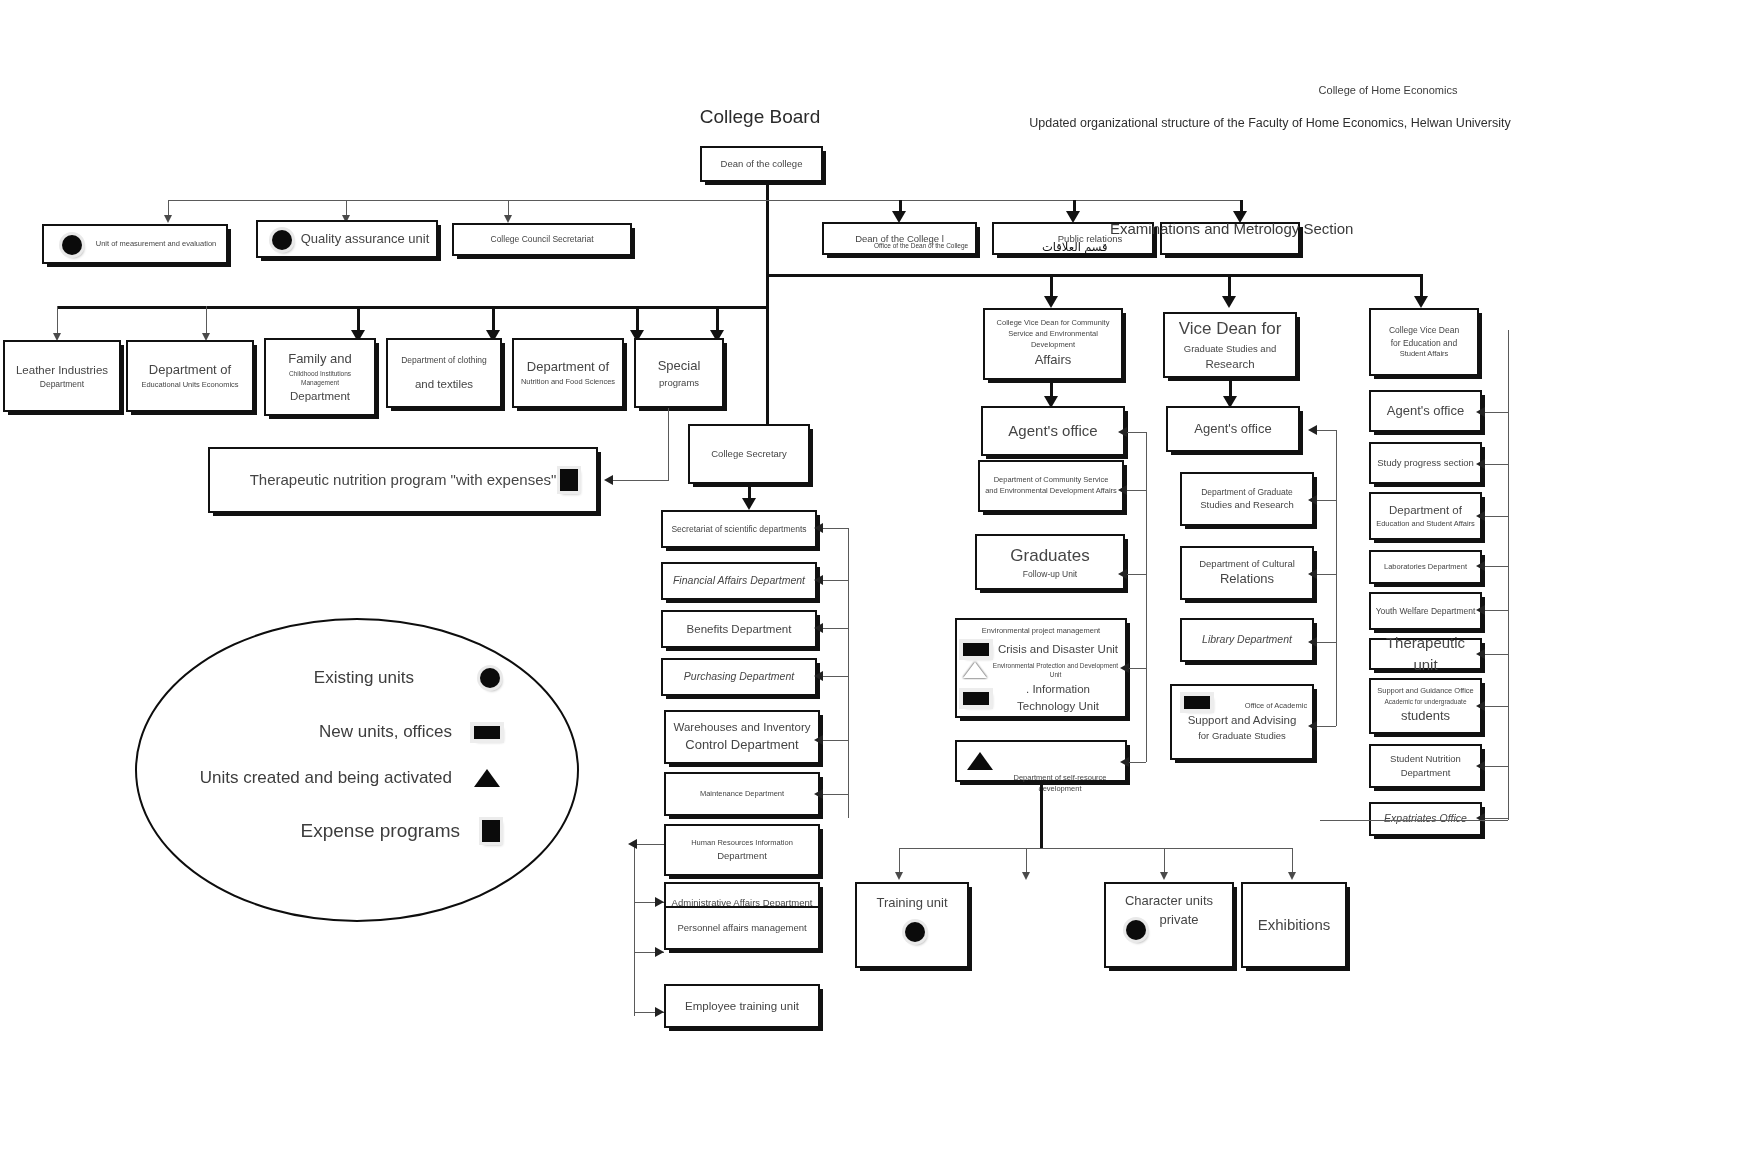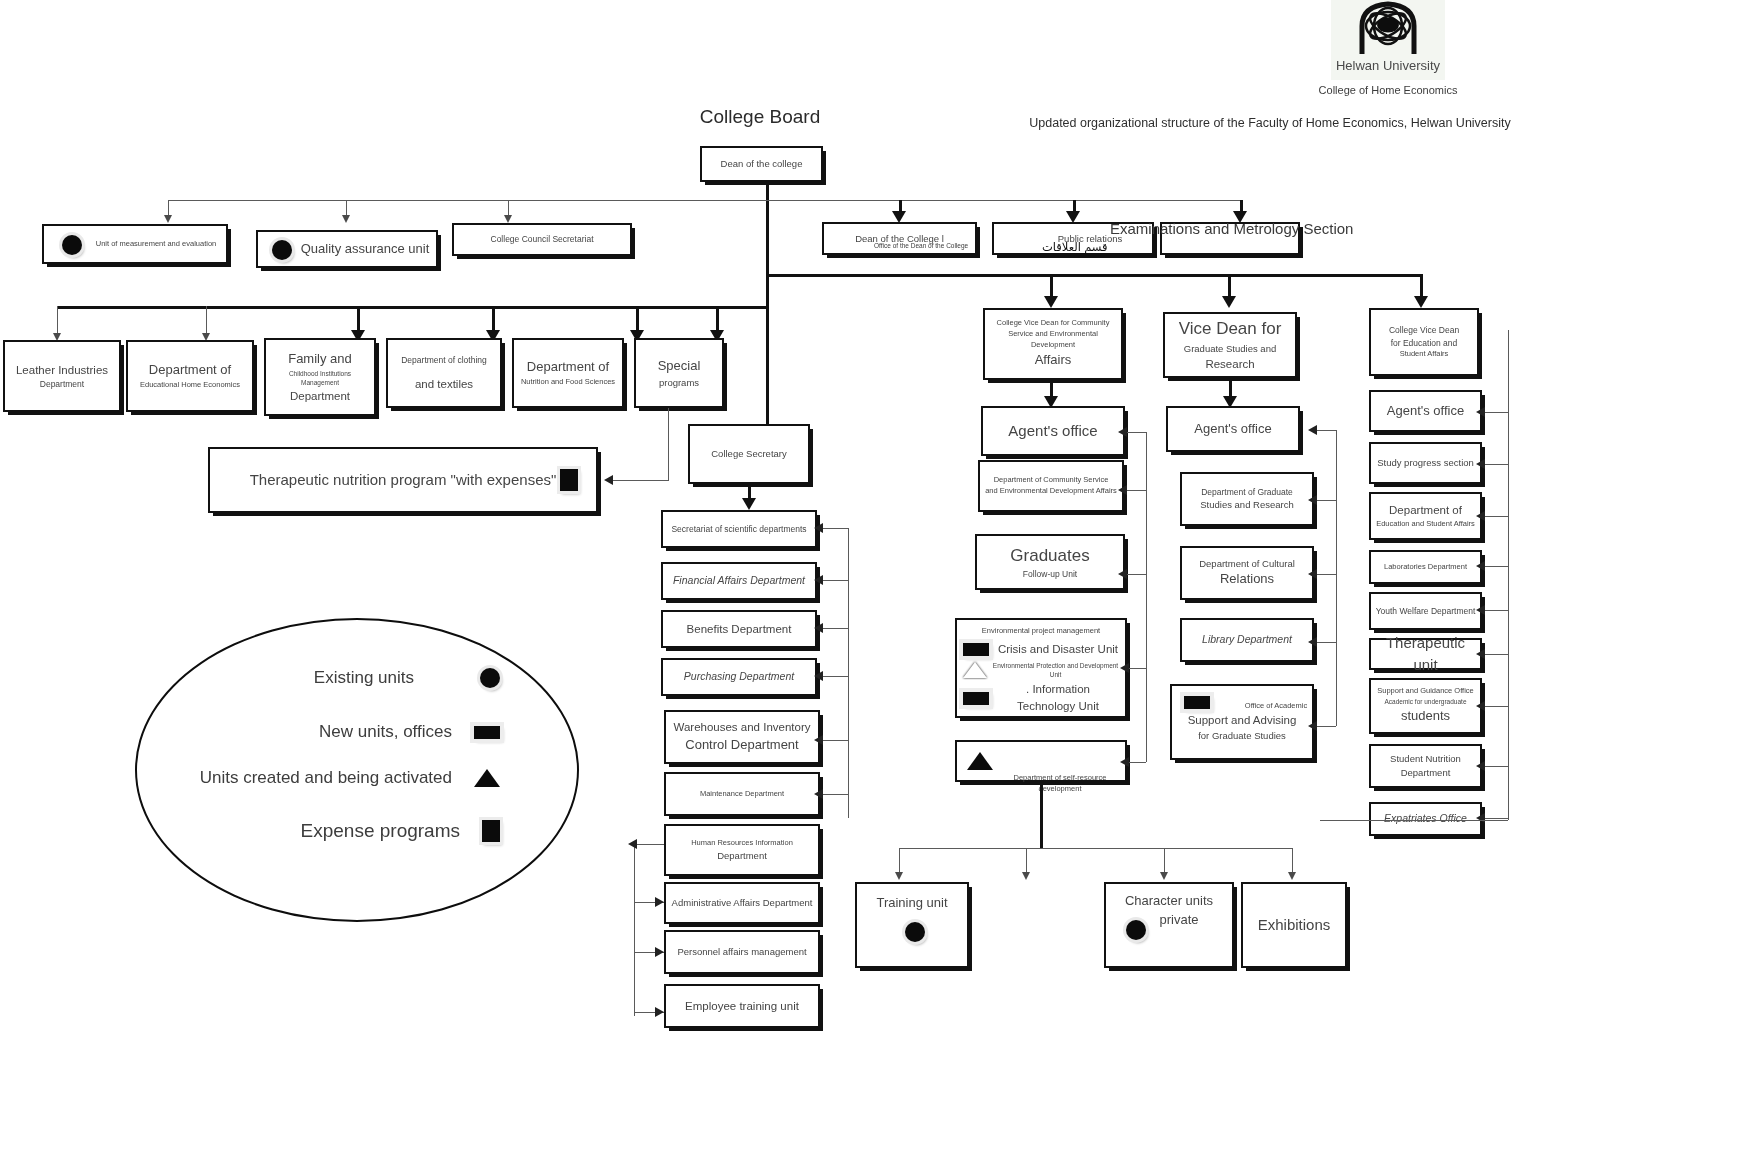--- a/index.html
+++ b/index.html
@@ -82,31 +82,20 @@
   .lg-row{position:absolute;display:flex;align-items:center;}
   .lg-label{text-align:right;color:#3d3d3d;}
   
   .ov{position:absolute;color:#3a3a3a;}
 </style>
 </head>
 <body>
 
 <div id="root">
 
-  <div id="logo-wrap">
-    <svg width="84" height="56" viewBox="0 0 84 56">
-      <path d="M16 54 L16 26 Q16 6 42 4 Q68 6 68 26 L68 54" fill="none" stroke="#111" stroke-width="5"></path>
-      <ellipse cx="42" cy="26" rx="22" ry="14" fill="none" stroke="#111" stroke-width="2.5"></ellipse>
-      <ellipse cx="42" cy="26" rx="14" ry="18" fill="none" stroke="#111" stroke-width="2.5"></ellipse>
-      <ellipse cx="42" cy="26" rx="20" ry="9" fill="none" stroke="#111" stroke-width="2.5" transform="rotate(30 42 26)"></ellipse>
-      <ellipse cx="42" cy="26" rx="20" ry="9" fill="none" stroke="#111" stroke-width="2.5" transform="rotate(-30 42 26)"></ellipse>
-      <ellipse cx="42" cy="25" rx="11" ry="7.5" fill="#0d0d0d"></ellipse>
-    </svg>
-    <div id="logo-name">Helwan University</div>
-  </div>
   <div id="college-sub">College of Home Economics</div>
   <div id="doc-title">Updated organizational structure of the Faculty of Home Economics, Helwan University</div>
   <div id="college-board">College Board</div>
 
   <div class="box t9" style="left:700px;top:146px;width:123px;height:36px;">
     <span class="l1">Dean of the college</span>
   </div>
 
   <div class="vl thick" style="left:766px;top:182px;height:92px;"></div>
 
@@ -118,21 +107,21 @@
   <div class="ad" style="left:164px;top:215px;"></div>
   <div class="vl" style="left:346px;top:200px;height:18px;"></div>
   <div class="ad" style="left:342px;top:215px;"></div>
   <div class="vl" style="left:508px;top:200px;height:18px;"></div>
   <div class="ad" style="left:504px;top:215px;"></div>
 
   <div class="box t7" style="left:42px;top:224px;width:186px;height:40px;">
     <span class="mk mk-circle" style="left:18px;top:9px;"></span>
     <span class="l1" style="padding-left:42px;">Unit of measurement and evaluation</span>
   </div>
-  <div class="box t12" style="left:256px;top:230px;width:182px;height:38px;">
+  <div class="box t12" style="left:256px;top:220px;width:182px;height:38px;">
     <span class="mk mk-circle" style="left:14px;top:8px;"></span>
     <span class="l1" style="padding-left:36px;">Quality assurance unit</span>
   </div>
   <div class="box t8" style="left:452px;top:223px;width:180px;height:33px;">
     <span class="l1">College Council Secretariat</span>
   </div>
 
   <div class="vl thick" style="left:899px;top:200px;height:14px;"></div>
   <div class="ad big" style="left:892px;top:211px;"></div>
   <div class="vl thick" style="left:1073px;top:200px;height:14px;"></div>
@@ -167,21 +156,21 @@
   <div class="ad big" style="left:630px;top:330px;"></div>
   <div class="vl thick" style="left:716px;top:306px;height:28px;"></div>
   <div class="ad big" style="left:710px;top:330px;"></div>
 
   <div class="box" style="left:3px;top:340px;width:118px;height:72px;">
     <span class="l1 t11">Leather Industries</span>
     <span class="l2 t8">Department</span>
   </div>
   <div class="box" style="left:126px;top:340px;width:128px;height:72px;">
     <span class="l1 t12">Department of</span>
-    <span class="l2 t7">Educational Home Economics</span>
+    <span class="l2 t7">Educational Units Economics</span>
   </div>
   <div class="box" style="left:264px;top:338px;width:112px;height:78px;">
     <span class="l1 t12">Family and</span>
     <span class="l2 t6">Childhood Institutions Management</span>
     <span class="l3 t11">Department</span>
   </div>
   <div class="box" style="left:386px;top:338px;width:116px;height:70px;">
     <span class="l1 t8">Department of clothing</span>
     <span class="l2 t11" style="margin-top:10px;">and textiles</span>
   </div>
@@ -228,21 +217,21 @@
   <div class="box t7" style="left:664px;top:772px;width:156px;height:44px;">
     <span class="l1">Maintenance Department</span>
   </div>
   <div class="box" style="left:664px;top:824px;width:156px;height:52px;">
     <span class="l1 t7">Human Resources Information</span>
     <span class="l2 t9">Department</span>
   </div>
   <div class="box t9" style="left:664px;top:882px;width:156px;height:42px;">
     <span class="l1">Administrative Affairs Department</span>
   </div>
-  <div class="box t9" style="left:664px;top:930px;width:156px;height:44px;">
+  <div class="box t9" style="left:664px;top:906px;width:156px;height:44px;">
     <span class="l1">Personnel affairs management</span>
   </div>
   <div class="box t11" style="left:664px;top:984px;width:156px;height:44px;">
     <span class="l1">Employee training unit</span>
   </div>
 
   <div class="vl" style="left:848px;top:528px;height:290px;"></div>
   <div class="hl" style="left:820px;top:528px;width:28px;"></div>
   <div class="al" style="left:814px;top:523px;"></div>
   <div class="hl" style="left:820px;top:580px;width:28px;"></div>

